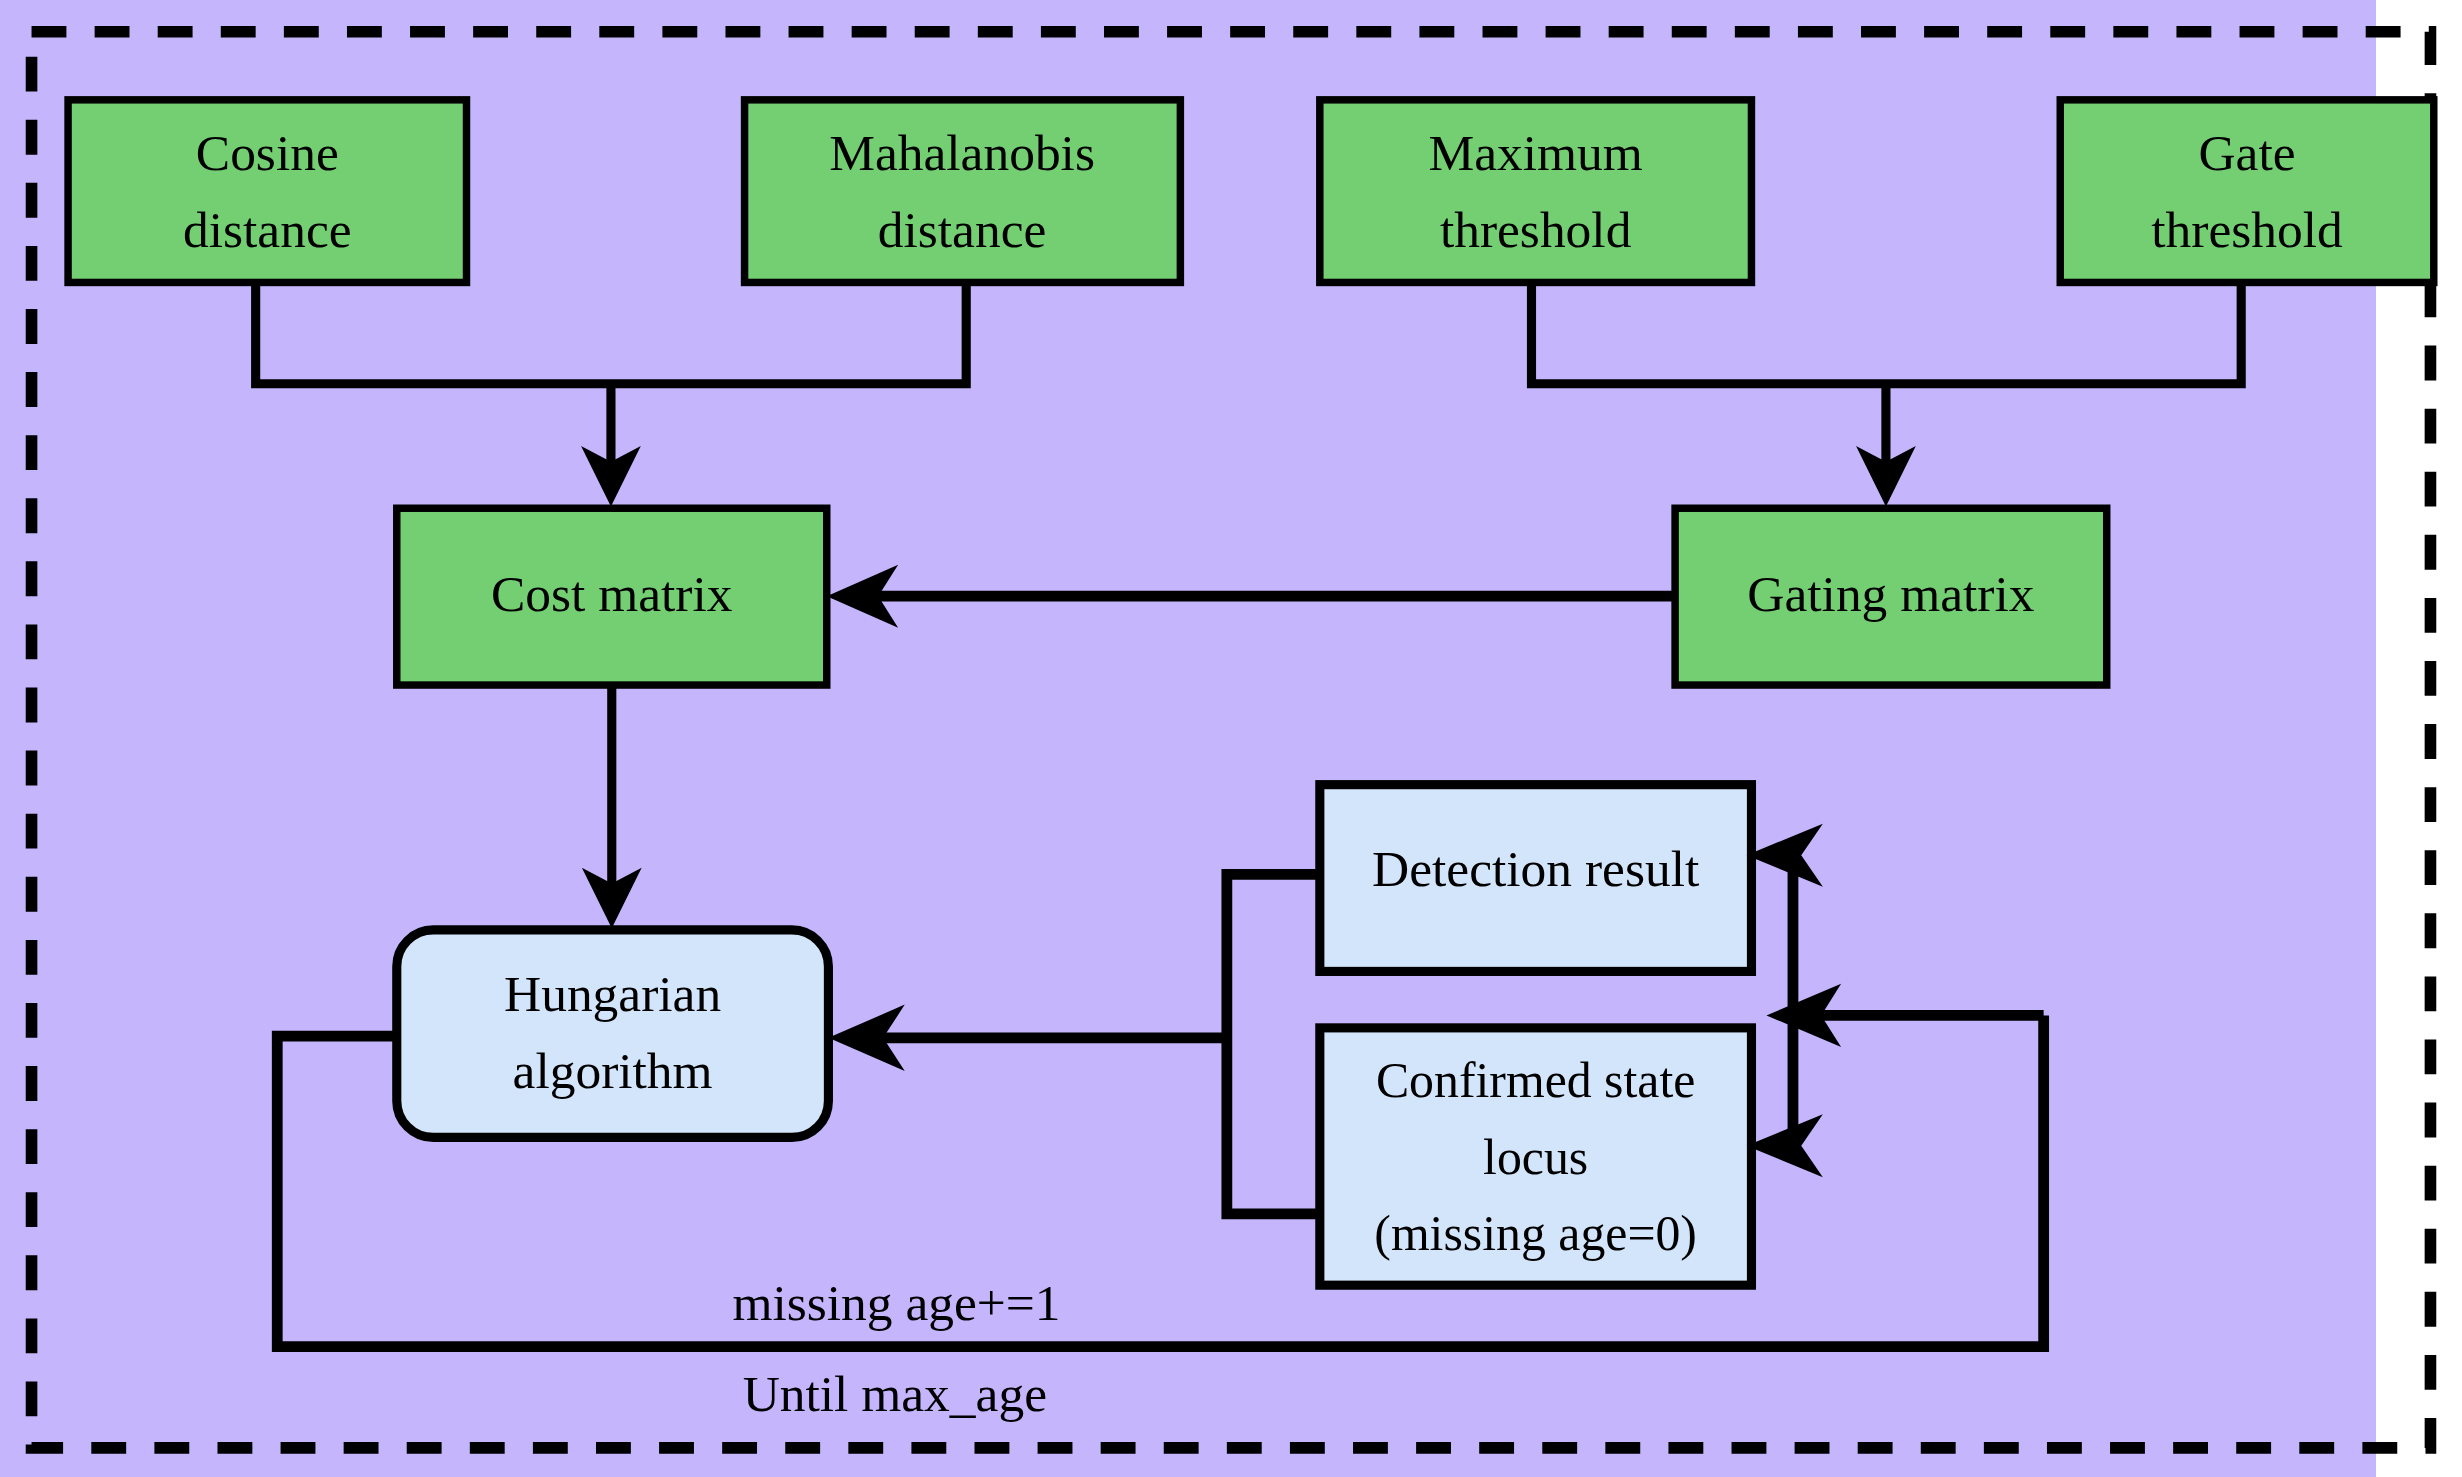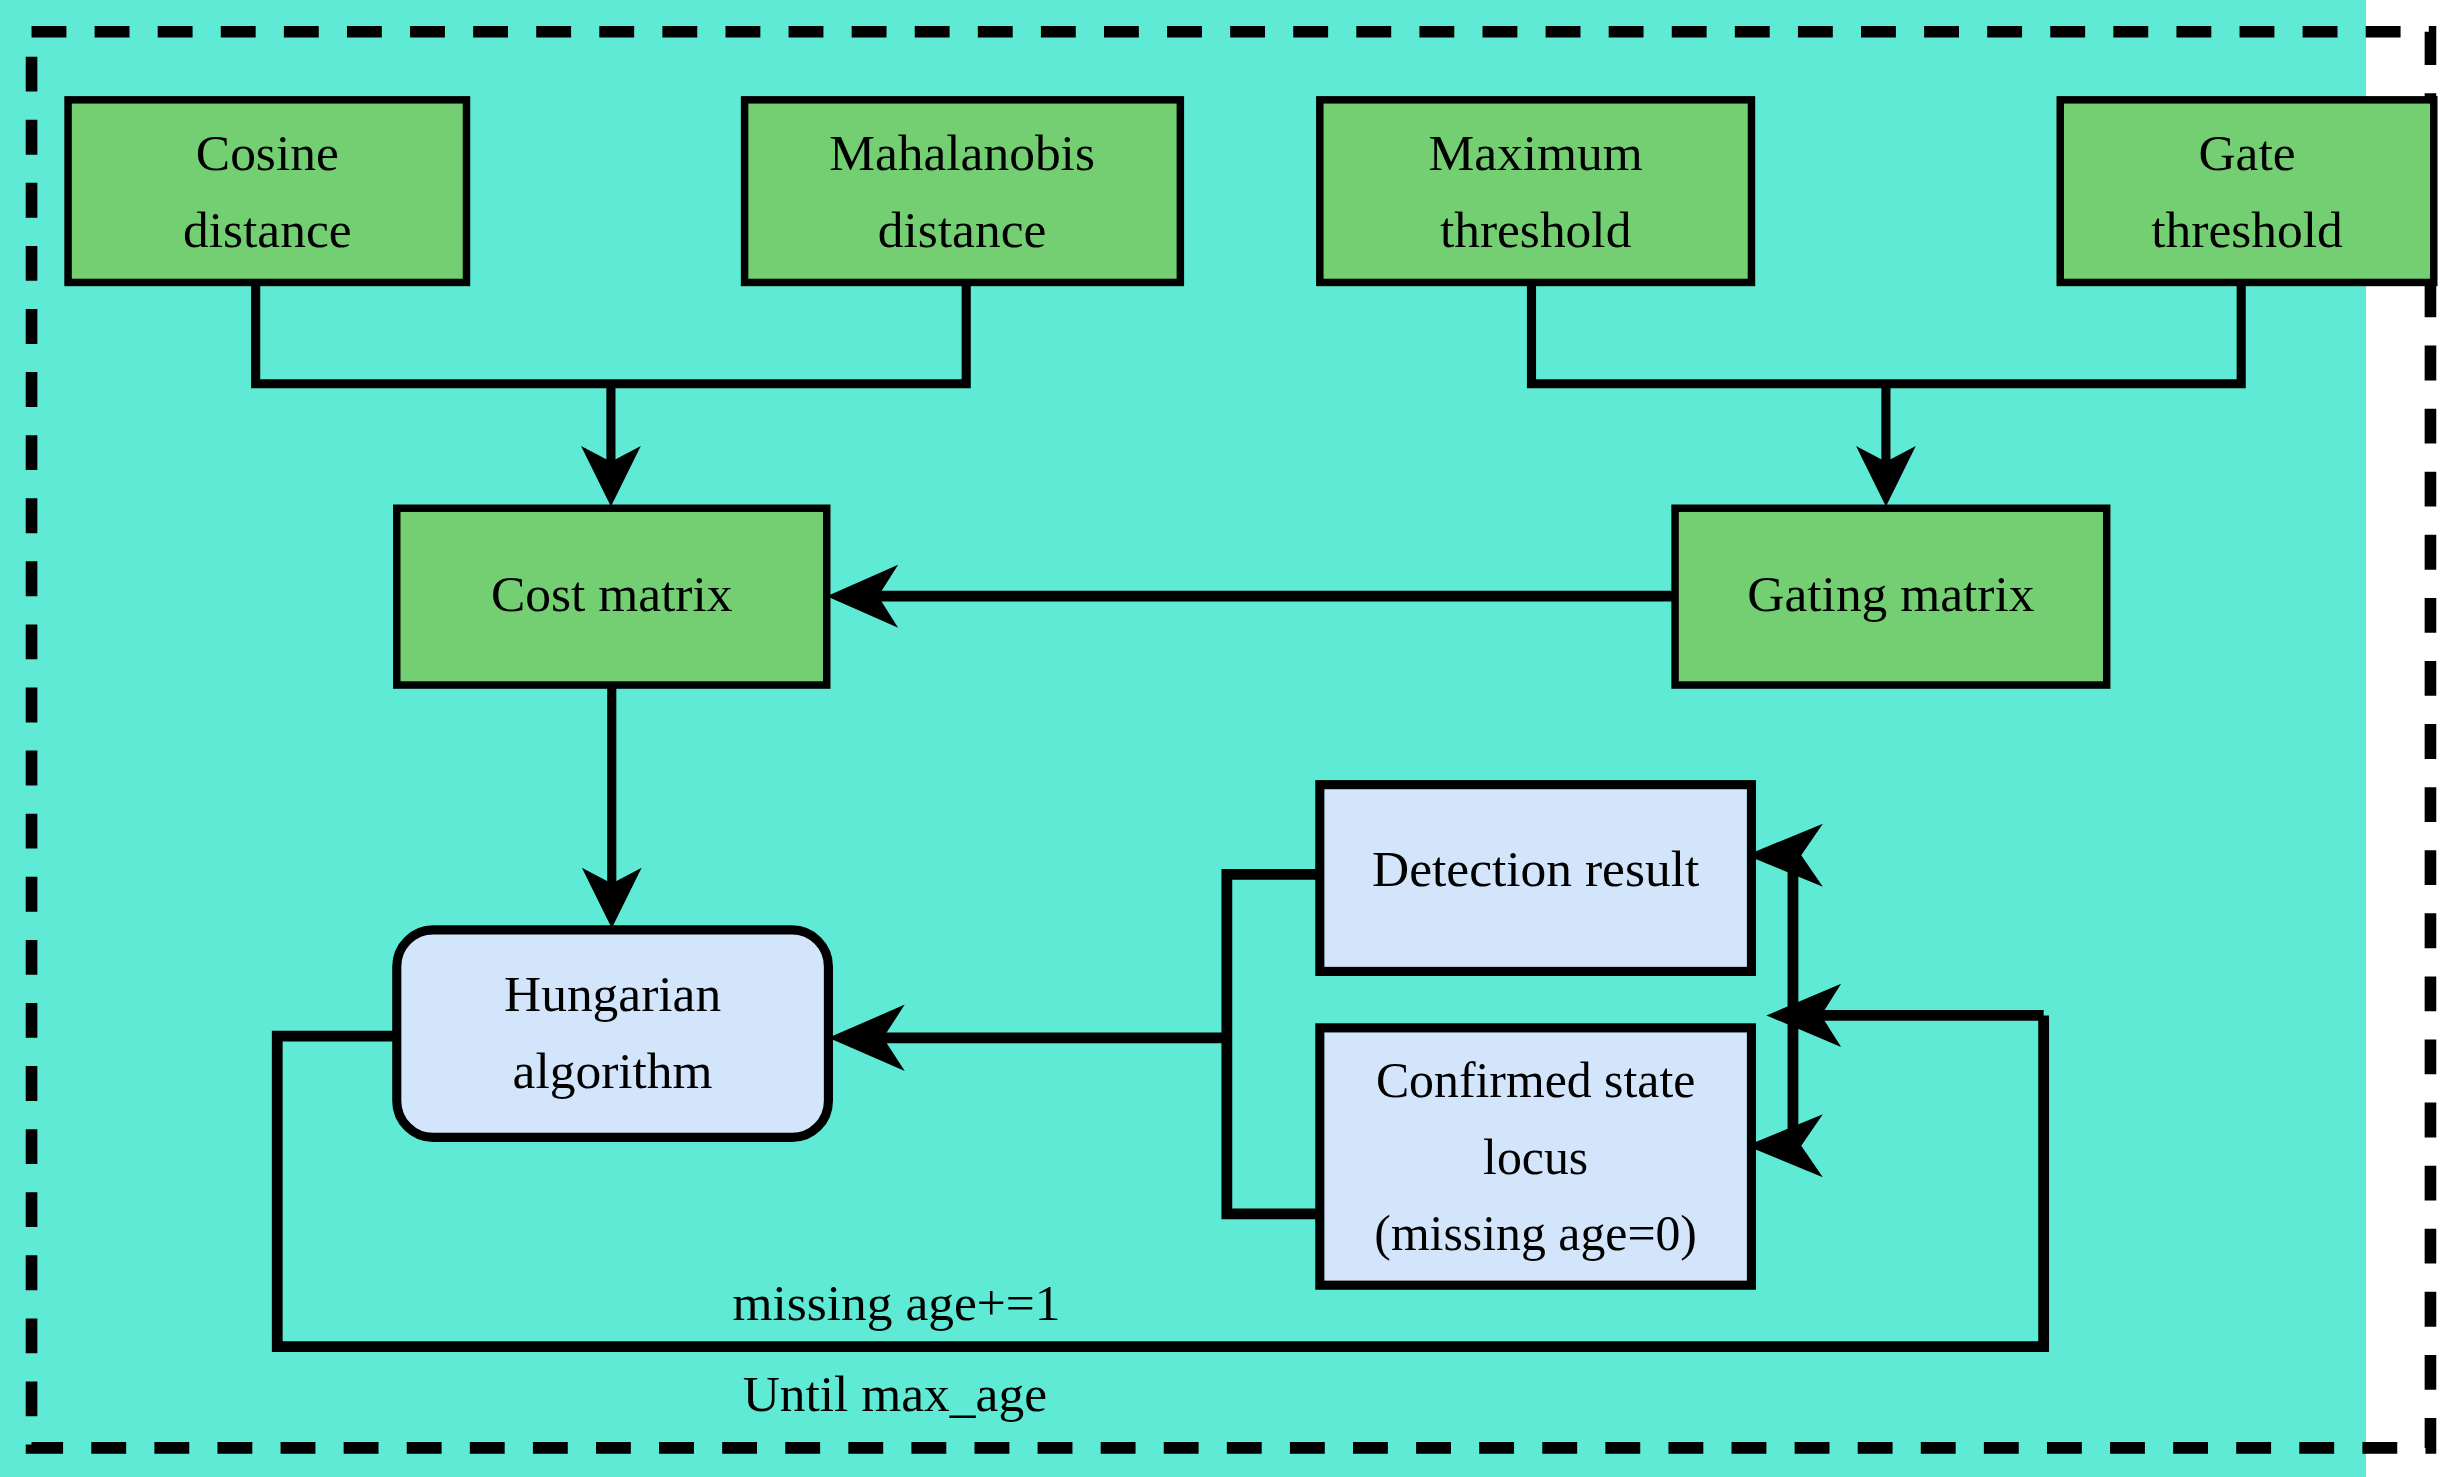--- a/index.html
+++ b/index.html
@@ -10,21 +10,22 @@
   body {
     width: 2462px;
     height: 1478px;
     font-family: "Liberation Serif", "DejaVu Serif", serif;
     overflow: hidden;
   }
   #diagram-root {
     position: relative;
     width: 2366px;
     height: 1478px;
-    background: #5eead4;
+    background: #c4b5fd;
+    padding-left: 10px;
   }
   svg.canvas {
     position: absolute;
     top: 0; left: 0;
     width: 2462px;
     height: 1478px;
     display: block;
   }
   .node-label {
     font-family: "Liberation Serif", "DejaVu Serif", serif;

